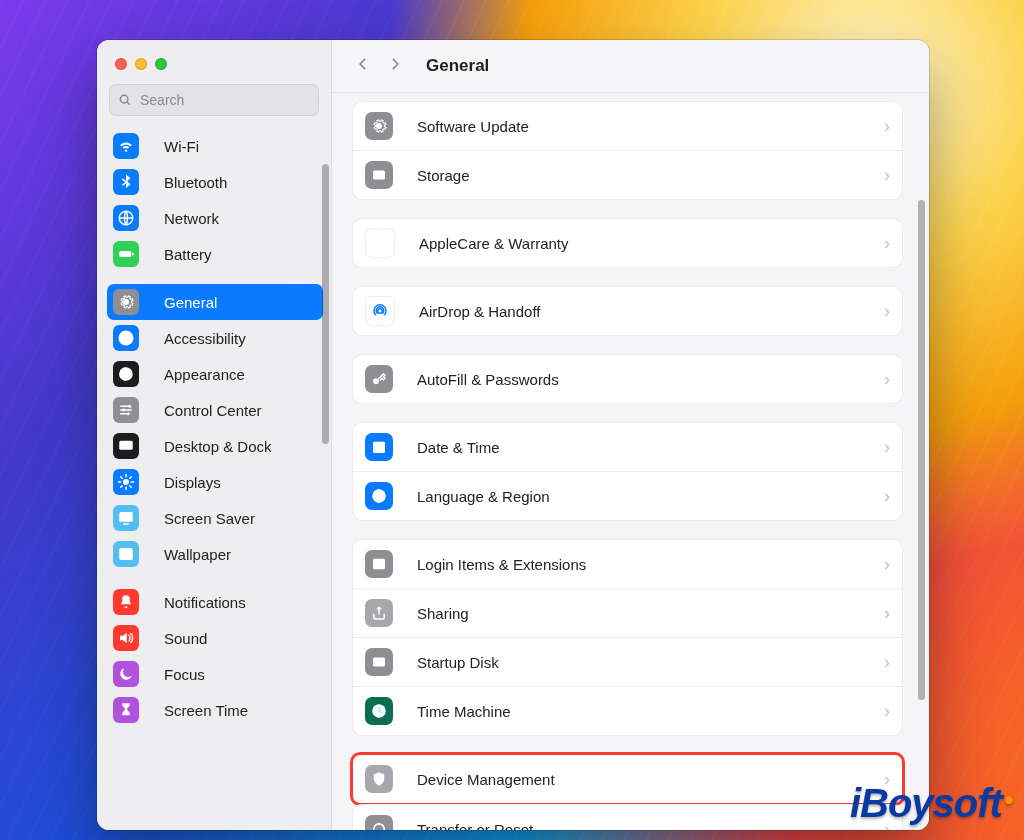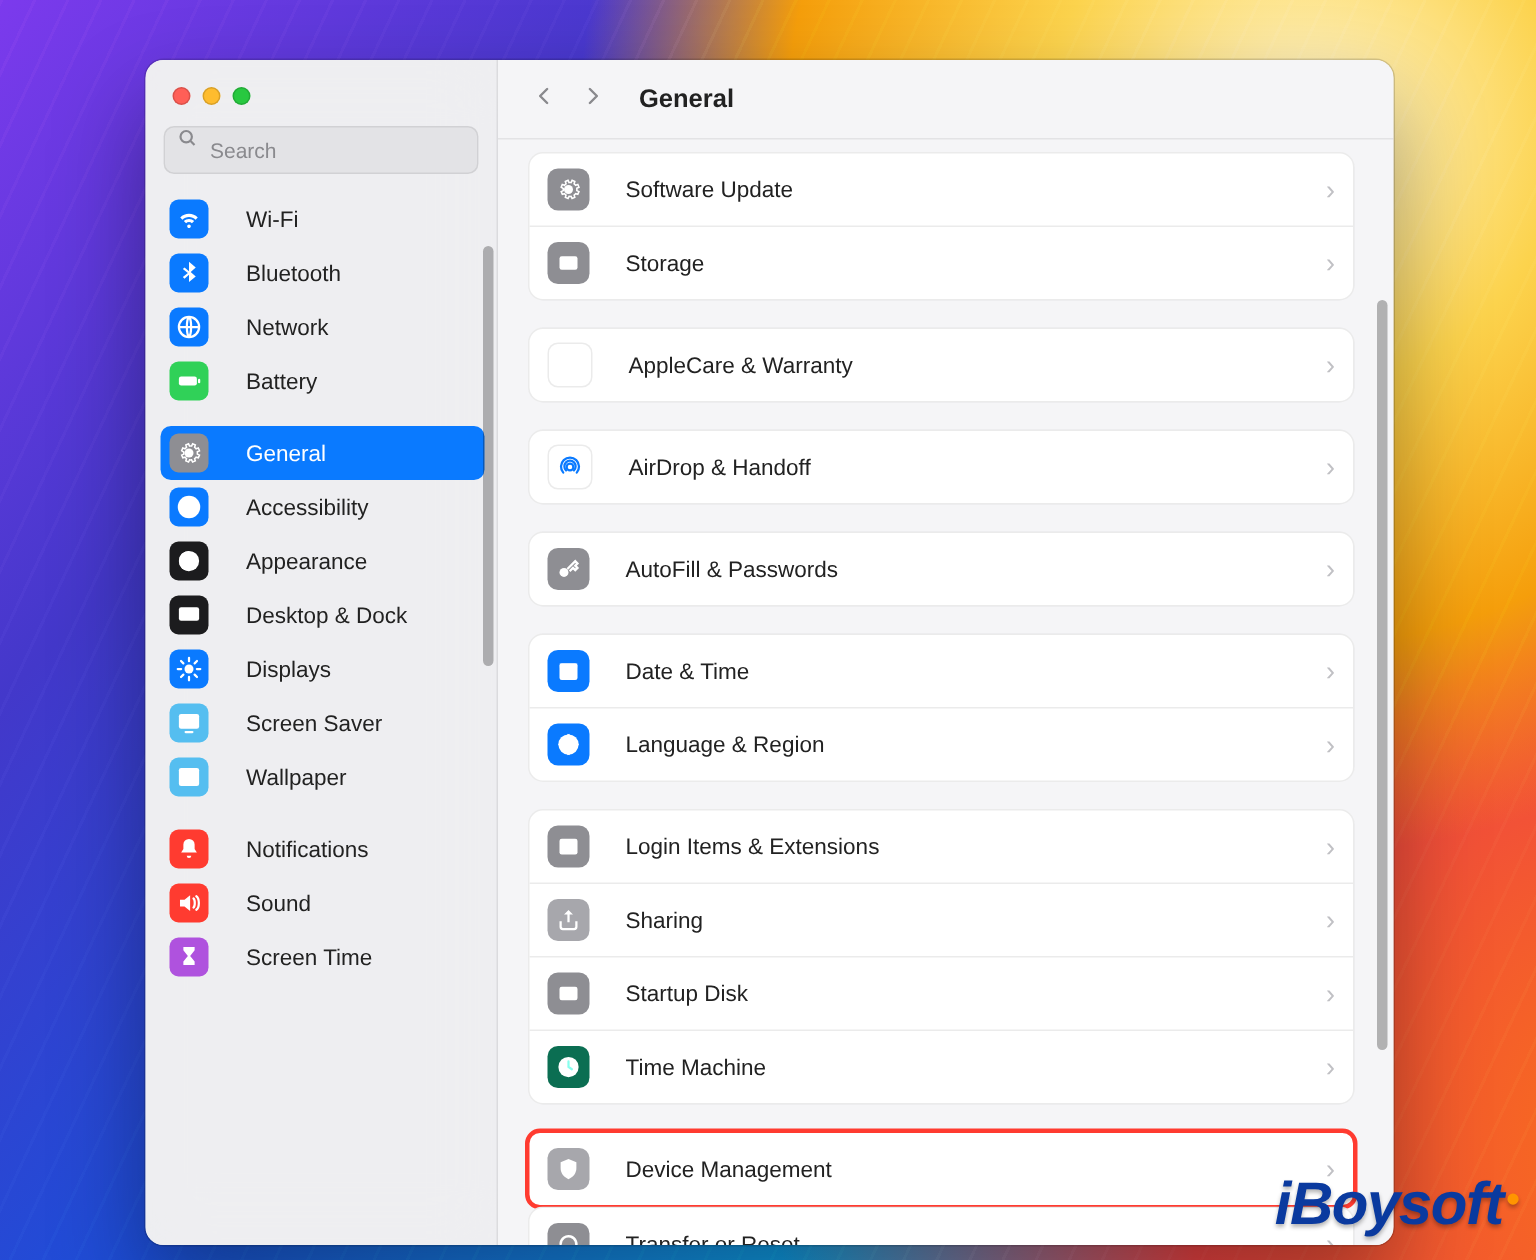--- a/index.html
+++ b/index.html
@@ -41,21 +41,21 @@
     display: flex; flex-direction: column;
   }
   .traffic {
     display:flex; gap:8px; padding: 18px 0 14px 18px;
   }
   .traffic span { width:12px; height:12px; border-radius:50%; display:block; box-shadow: inset 0 0 0 1px rgba(0,0,0,0.15); }
   .t-red{background:#ff5f57} .t-yel{background:#febc2e} .t-grn{background:#28c840}
 
   .search-wrap { padding: 0 12px 8px; }
   .search {
-    display:flex; gap:6px;
+    display:flex; align-items:center; gap:6px;
     background:#e3e3e6; border:1px solid rgba(0,0,0,0.08);
     border-radius:7px; height:30px; padding:0 8px;
     color:#8a8a8e; font-size:14px;
   }
   .search svg{flex:0 0 auto}
   .search input{
     border:0;background:transparent;outline:0;font-size:14px;color:#555;width:100%;
   }
   .search input::placeholder{color:#8a8a8e}
 
@@ -228,20 +228,31 @@
         <div class="side-item">
           <span class="ico bg-dark">
             <svg viewBox="0 0 24 24" width="18" height="18">
               <circle cx="12" cy="12" r="9" fill="currentColor"></circle>
               <path d="M12 3a9 9 0 000 18z" fill="#fff"></path>
             </svg>
           </span>
           <span>Appearance</span>
         </div>
         <div class="side-item">
+          <span class="ico bg-gray">
+            <svg viewBox="0 0 24 24" width="18" height="18">
+              <path d="M5 7h10M5 12h14M5 17h8" stroke="currentColor" stroke-width="2" stroke-linecap="round"></path>
+              <circle cx="17" cy="7" r="2" fill="currentColor"></circle>
+              <circle cx="9" cy="12" r="2" fill="currentColor"></circle>
+              <circle cx="15" cy="17" r="2" fill="currentColor"></circle>
+            </svg>
+          </span>
+          <span>Control Center</span>
+        </div>
+        <div class="side-item">
           <span class="ico bg-dark">
             <svg viewBox="0 0 24 24" width="18" height="18">
               <rect x="3" y="5" width="18" height="12" rx="2" fill="currentColor"></rect>
               <rect x="6" y="14" width="12" height="2" rx="1" fill="#fff"></rect>
             </svg>
           </span>
           <span>Desktop &amp; Dock</span>
         </div>
         <div class="side-item">
           <span class="ico bg-blue">
@@ -291,20 +302,28 @@
           <span>Notifications</span>
         </div>
         <div class="side-item">
           <span class="ico bg-red">
             <svg viewBox="0 0 24 24" width="18" height="18">
               <path d="M4 9v6h4l5 4V5L8 9H4z" fill="currentColor"></path>
               <path d="M16 8c1.5 1 1.5 7 0 8M18.5 6c3 2 3 10 0 12" stroke="currentColor" stroke-width="2" fill="none" stroke-linecap="round"></path>
             </svg>
           </span>
           <span>Sound</span>
+        </div>
+        <div class="side-item">
+          <span class="ico bg-purple">
+            <svg viewBox="0 0 24 24" width="18" height="18">
+              <path d="M20 14A8 8 0 1110 4a6 6 0 0010 10z" fill="currentColor"></path>
+            </svg>
+          </span>
+          <span>Focus</span>
         </div>
         <div class="side-item">
           <span class="ico bg-purple">
             <svg viewBox="0 0 24 24" width="18" height="18">
               <path d="M7 3h10v3l-4 5 4 5v3H7v-3l4-5-4-5V3z" fill="currentColor"></path>
             </svg>
           </span>
           <span>Screen Time</span>
         </div>
       </div>

